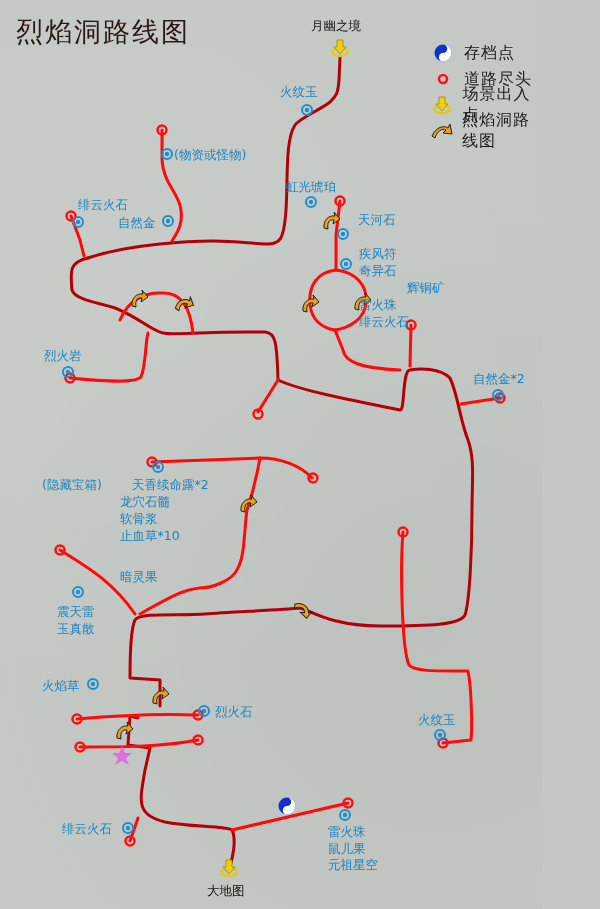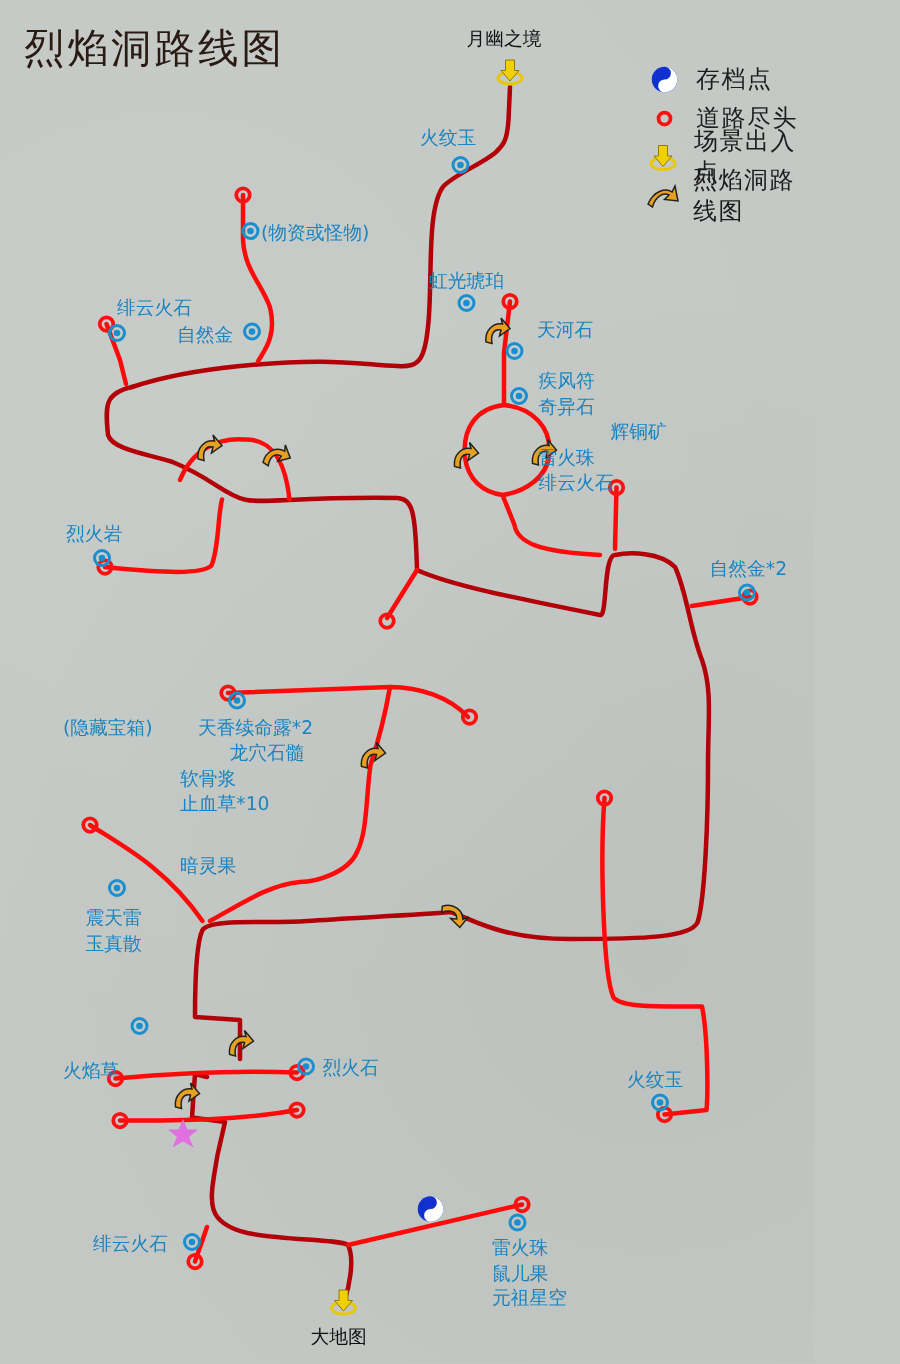--- a/index.html
+++ b/index.html
@@ -212,29 +212,29 @@
 <div class="lbl" style="left:359px;top:262px;">奇异石</div>
 <div class="lbl" style="left:359px;top:279px;margin-left:48px;">辉铜矿</div>
 <div class="lbl" style="left:359px;top:296px;">雷火珠</div>
 <div class="lbl" style="left:359px;top:313px;">绯云火石</div>
 
 <div class="lbl" style="left:44px;top:347px;">烈火岩</div>
 <div class="lbl" style="left:473px;top:370px;">自然金*2</div>
 
 <div class="lbl" style="left:42px;top:476px;">(隐藏宝箱)</div>
 <div class="lbl" style="left:120px;top:476px;margin-left:12px;">天香续命露*2</div>
-<div class="lbl" style="left:120px;top:493px;margin-left:33px;">龙穴石髓</div>
+<div class="lbl" style="left:120px;top:493px;">龙穴石髓</div>
 <div class="lbl" style="left:120px;top:510px;">软骨浆</div>
 <div class="lbl" style="left:120px;top:527px;">止血草*10</div>
 <div class="lbl" style="left:120px;top:544px;margin-top:24px;">暗灵果</div>
 
 <div class="lbl" style="left:57px;top:603px;">震天雷</div>
 <div class="lbl" style="left:57px;top:620px;">玉真散</div>
 
-<div class="lbl" style="left:42px;top:677px;margin-top:28px;">火焰草</div>
+<div class="lbl" style="left:42px;top:677px;">火焰草</div>
 <div class="lbl" style="left:215px;top:703px;">烈火石</div>
 <div class="lbl" style="left:418px;top:711px;">火纹玉</div>
 <div class="lbl" style="left:62px;top:820px;">绯云火石</div>
 
 <div class="lbl" style="left:328px;top:823px;">雷火珠</div>
 <div class="lbl" style="left:328px;top:840px;text-align:center;">鼠儿果</div>
 <div class="lbl" style="left:328px;top:857px;font-family:Liberation Serif, serif;">元祖星空</div>
 
 </div>
 

